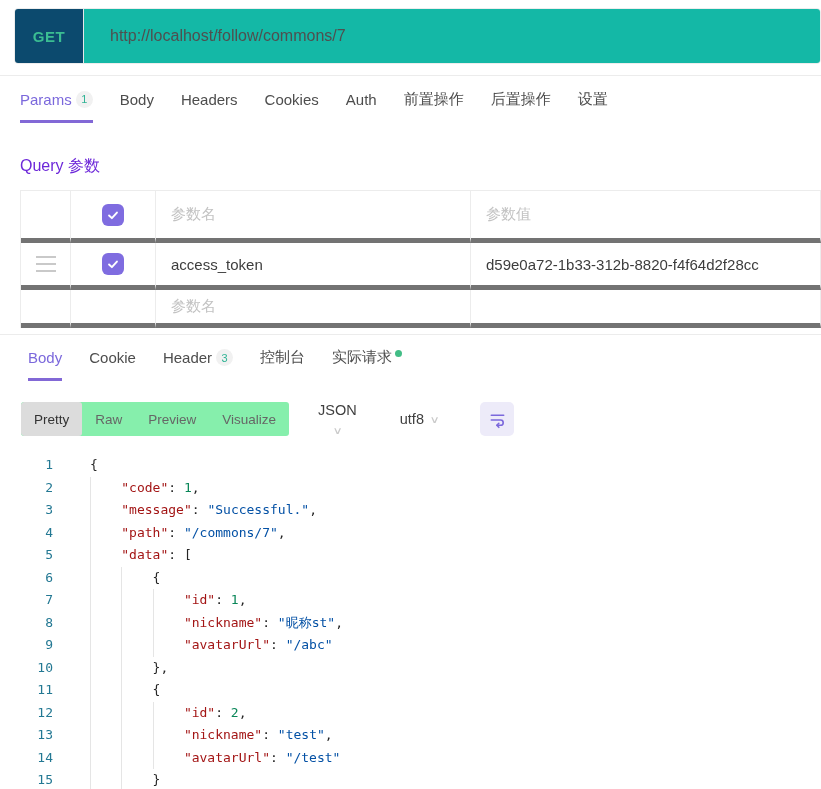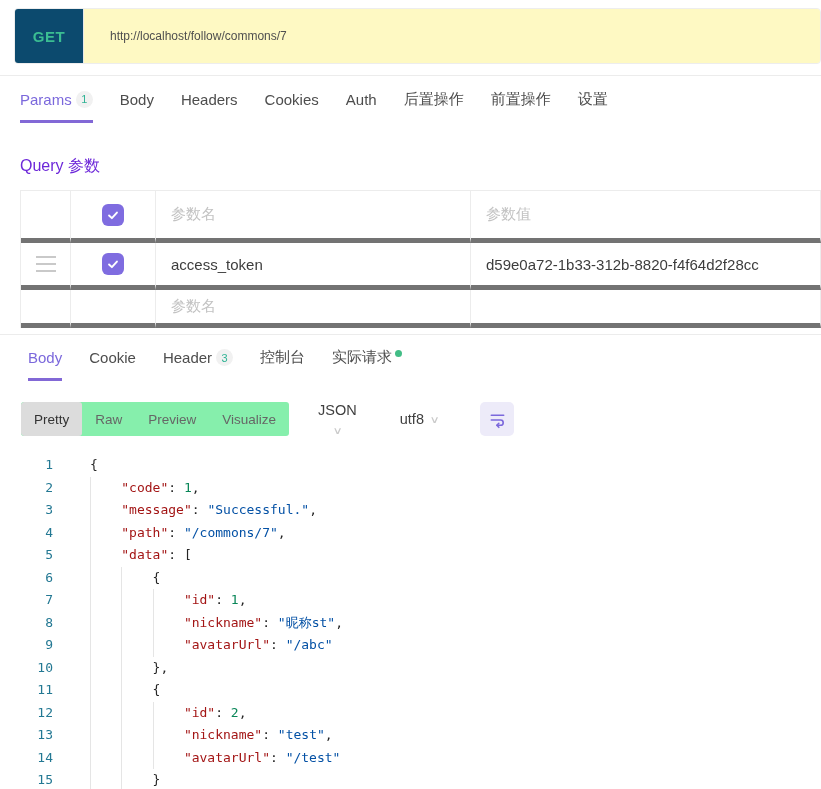--- a/index.html
+++ b/index.html
@@ -3,22 +3,22 @@
 <meta charset="utf-8">
 <style>
   html,body{margin:0;padding:0;width:821px;height:789px;overflow:hidden;background:#fff;
     font-family:"Liberation Sans",sans-serif;-webkit-font-smoothing:antialiased;}
   
   .url-bar{margin:8px 0 0 14px;height:54px;display:flex;border:1px solid #ededed;
     border-radius:4px;overflow:hidden;background:#fafafa;}
   .method{width:68px;flex:none;display:flex;align-items:center;justify-content:center;
     background:#0c4a6e;border-right:1px solid #e7e7e7;color:#3bbd92;font-weight:bold;
     font-size:15px;letter-spacing:.5px;cursor:pointer;}
-  .url-input{flex:1;display:flex;align-items:center;padding-left:26px;font-size:12px;
-    color:#4f4f4f;background:#fef9c3;cursor:text;}
+  .url-input{flex:1;display:flex;align-items:center;padding-left:26px;font-size:16px;
+    color:#4f4f4f;background:#14b8a6;cursor:text;}
   .hr{height:1px;background:#ececec;}
   .hr-top{margin-top:11px;}
   .hr-mid{margin-top:6px;}
   
   .tabs{display:flex;align-items:stretch;gap:27px;}
   .req-tabs{padding-left:20px;height:47px;}
   .resp-tabs{padding-left:28px;height:46px;}
   .tab{display:flex;align-items:center;gap:4px;font-size:15px;color:#4d4d4d;
     cursor:pointer;border-bottom:3px solid transparent;padding-top:2px;}
   .tab.active{color:#7b68dc;border-bottom-color:#8268d6;}
@@ -89,24 +89,24 @@
     <div class="tab">
       <span>Headers</span>
     </div>
     <div class="tab">
       <span>Cookies</span>
     </div>
     <div class="tab">
       <span>Auth</span>
     </div>
     <div class="tab">
+      <span>前置操作</span>
+    </div>
+    <div class="tab">
       <span>后置操作</span>
-    </div>
-    <div class="tab">
-      <span>前置操作</span>
     </div>
     <div class="tab">
       <span>设置</span>
     </div>
   </nav>
 
 <div class="section-title">Query 参数</div>
 
 <div class="param-table" id="paramTable">
     <div class="p-row r0">

